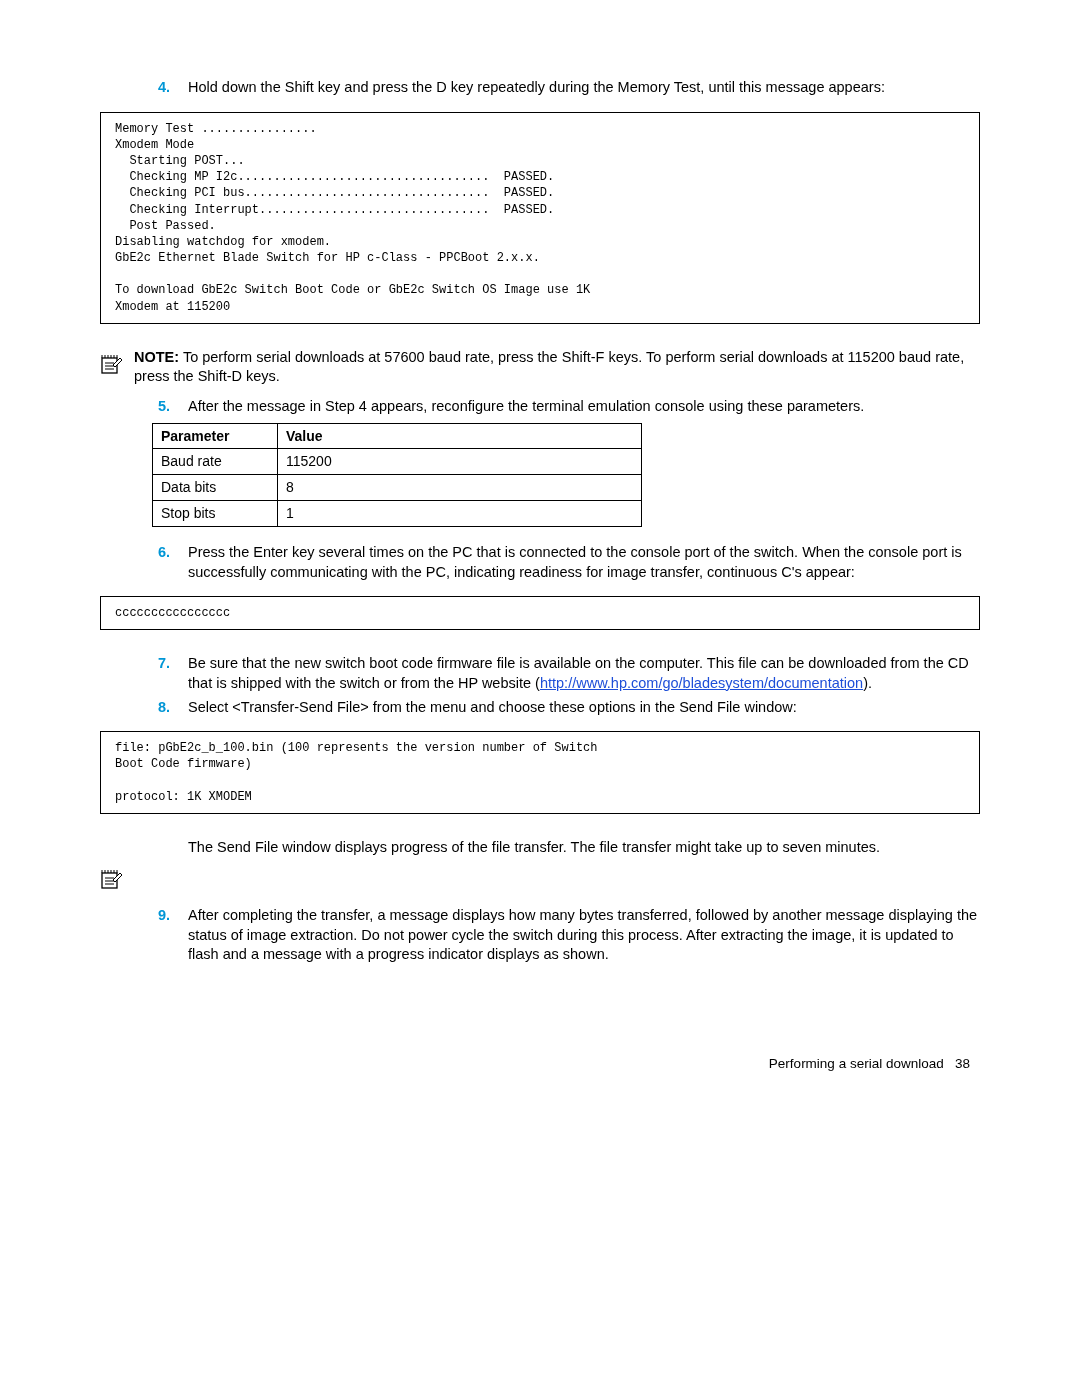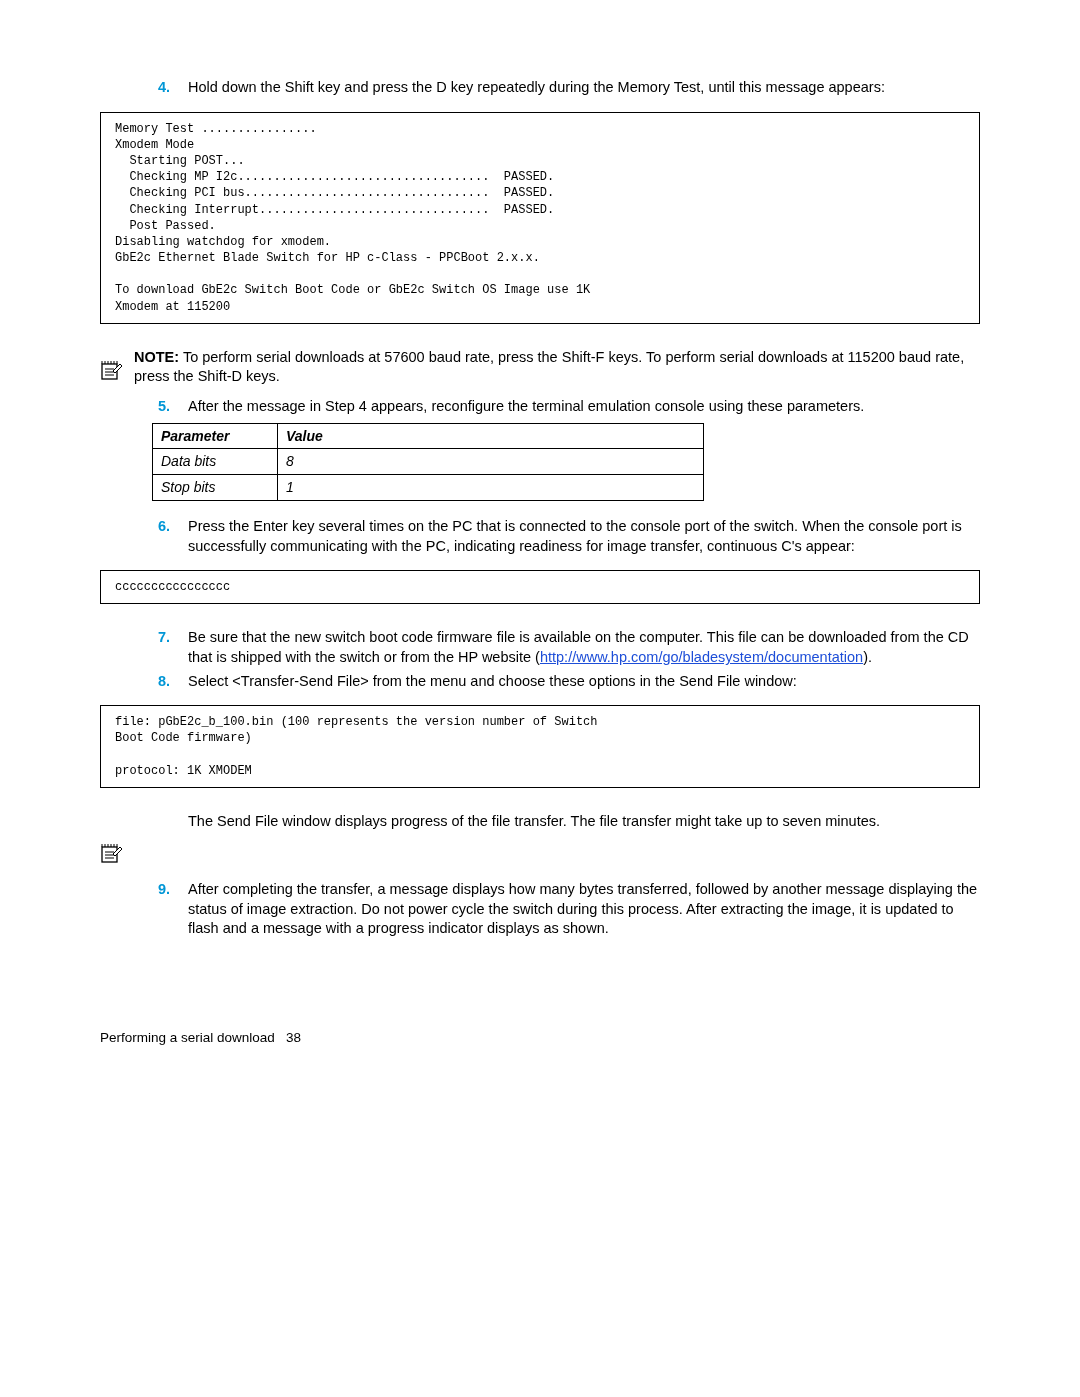--- a/index.html
+++ b/index.html
@@ -36,50 +36,50 @@
     font-size: 12px;
     line-height: 1.35;
     border: 1px solid #000;
     padding: 8px 14px;
     margin: 14px 0 24px 0;
     white-space: pre;
     overflow: hidden;
   }
   .note-row {
     display: flex;
-    align-items: flex-end;
+    align-items: center;
     margin: 12px 0 10px 0;
   }
   .note-icon {
     width: 34px;
     flex-shrink: 0;
     padding-top: 1px;
   }
   .note-body { flex: 1; }
   .note-label { font-weight: bold; }
   table.param {
     border-collapse: collapse;
     margin: 6px 0 16px 0;
-    width: 552px;
-    font-style: italic;
+    width: 490px;
   }
   table.param th, table.param td {
     border: 1px solid #000;
     padding: 3px 8px;
     text-align: left;
     font-size: 14px;
   }
   table.param th {
     font-weight: bold;
   }
   a.link {
     color: #1d4ed8;
     text-decoration: underline;
   }
   .footer {
+    text-align: right;
     font-size: 13.5px;
     margin-top: 90px;
     padding-right: 10px;
   }
   .bold { font-weight: normal; }
 </style>
 </head>
 <body>
 
 <div class="ol-block">
@@ -128,20 +128,24 @@
     <div class="ol-text">After the message in Step 4 appears, reconfigure the terminal emulation console using these parameters.</div>
   </div>
 
   <table class="param">
     <tbody>
         <tr>
       <th style="width:125px">Parameter</th>
       <th>Value</th>
     </tr>
     <tr>
+          <td>Baud rate</td>
+          <td>115200</td>
+        </tr>
+    <tr>
           <td>Data bits</td>
           <td>8</td>
         </tr>
     <tr>
           <td>Stop bits</td>
           <td>1</td>
         </tr>
   </tbody>
     </table>
 

